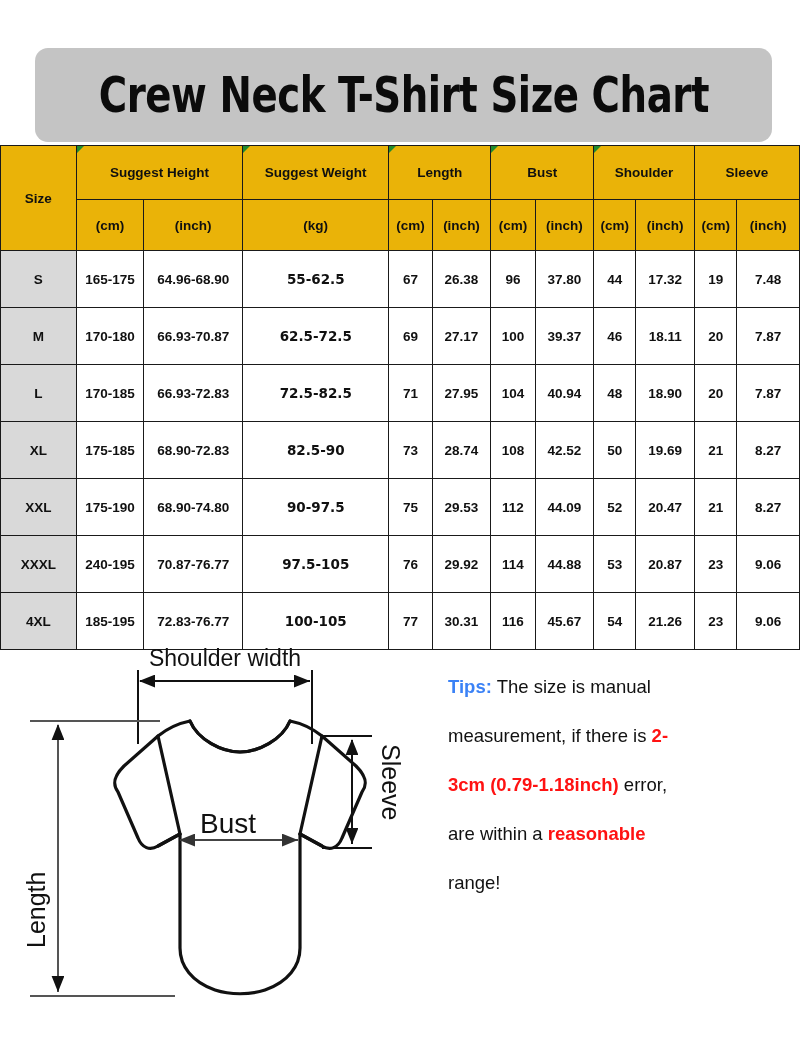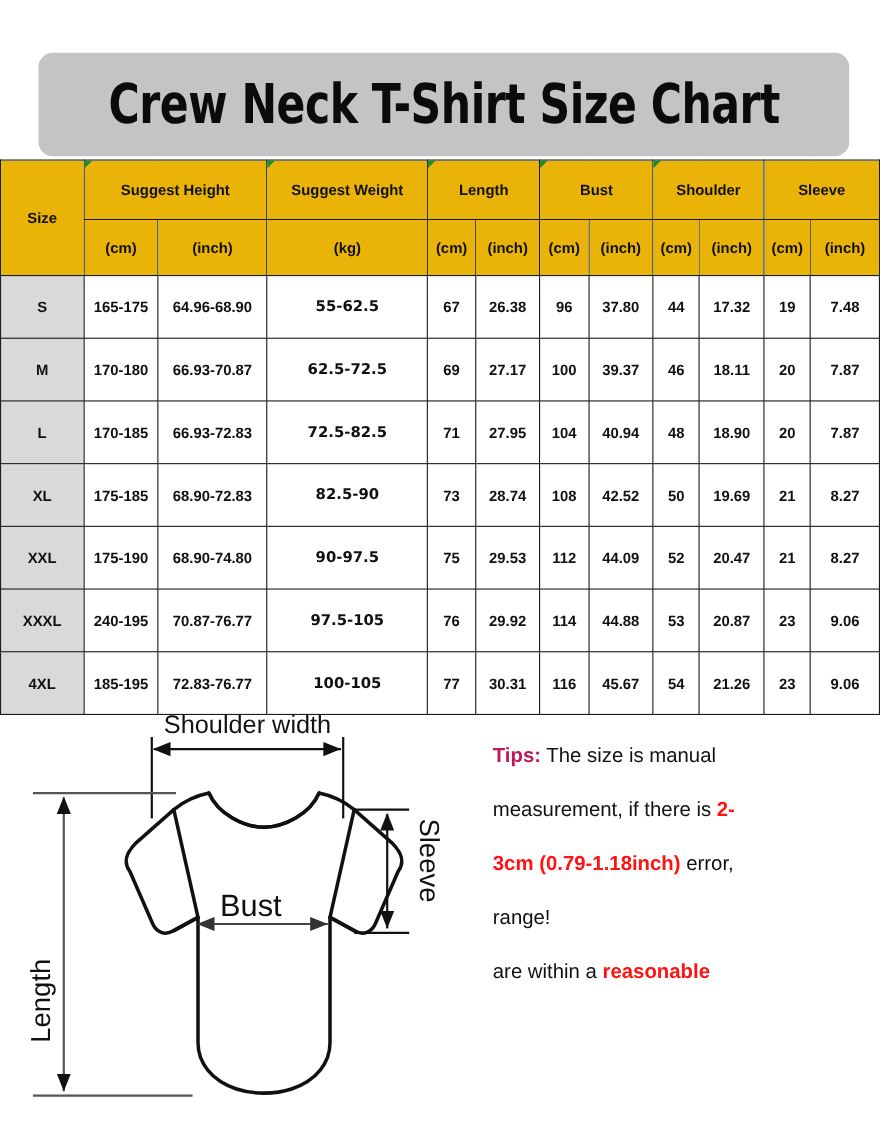--- a/index.html
+++ b/index.html
@@ -49,21 +49,21 @@
   
   #diagram{position:absolute;left:0;top:648px;width:430px;height:390px;}
   #diagram svg{display:block;}
 
   
   #tips{
     position:absolute;left:448px;top:662px;width:340px;
     font-size:18.5px;line-height:49px;color:#111;
   }
   #tips .r{color:#ff1212;font-weight:bold;}
-  #tips .lbl{color:#be185d;font-weight:bold;}
+  #tips .lbl{color:#3b82f6;font-weight:bold;}
 </style>
 </head>
 <body>
 
 <div id="title-banner">
   <div id="title-text">Crew Neck T-Shirt Size Chart</div>
 </div>
 
 <table id="size-table">
   <colgroup>
@@ -288,18 +288,18 @@
   <div>
     <span class="lbl">Tips:</span><span> The size is manual</span>
   </div>
   <div>
     <span>measurement, if there is </span><span class="r">2-</span>
   </div>
   <div>
     <span class="r">3cm (0.79-1.18inch)</span><span> error,</span>
   </div>
   <div>
+    <span>are within a </span><span class="r">reasonable</span>
+  </div>
+  <div>
     <span>range!</span>
   </div>
-  <div>
-    <span>are within a </span><span class="r">reasonable</span>
-  </div>
 </div>
 
 </body></html>

